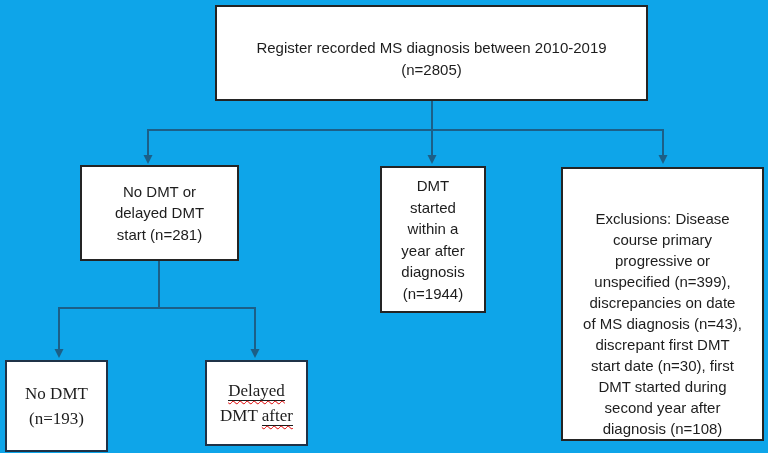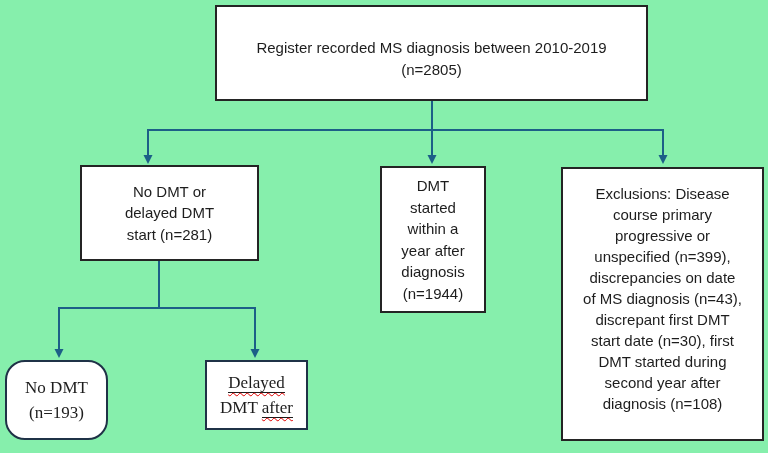--- a/index.html
+++ b/index.html
@@ -8,21 +8,21 @@
     --serif-border: #1f3247;
     --squiggle: #e00000;
     --text: #1d1d1d;
   }
   * { box-sizing: border-box; margin: 0; padding: 0; }
   html, body { background: #ffffff; }
   #stage {
     position: relative;
     width: 768px;
     height: 453px;
-    background: #86efac;
+    background: #0ea5e9;
     overflow: hidden;
     font-family: "Liberation Sans", sans-serif;
     color: var(--text);
   }
   #connectors {
     position: absolute;
     left: 0; top: 0;
     width: 768px; height: 453px;
   }
   .cline { stroke: var(--connector); stroke-width: 2; fill: none; }
@@ -35,31 +35,31 @@
     align-items: center;
     justify-content: center;
     text-align: center;
   }
   .fbox .txt {
     white-space: pre-line;
     font-size: 15px;
     line-height: 21.5px;
   }
   .box-root       { left: 215px; top: 5px;   width: 433px; height: 96px; align-items: flex-start; padding-top: 30px; }
-  .box-left       { left: 80px;  top: 165px; width: 179px; height: 96px; }
+  .box-left       { left: 80px;  top: 165px; width: 159px; height: 96px; }
   .box-middle     { left: 380px; top: 166px; width: 106px; height: 147px; }
-  .box-exclusions { left: 561px; top: 167px; width: 203px; height: 274px; align-items: flex-start; padding-top: 14px; }
+  .box-exclusions { left: 561px; top: 167px; width: 203px; height: 274px; align-items: flex-end; padding-top: 14px; }
   .box-exclusions .txt { line-height: 21px; }
   .serif-box {
     border-color: var(--serif-border);
     font-family: "Liberation Serif", serif;
   }
   .serif-box .txt { font-size: 17px; line-height: 25px; }
-  .box-nodmt   { left: 5px;   top: 360px; width: 103px; height: 80px; border-radius: 20px; }
-  .box-delayed { left: 205px; top: 360px; width: 103px; height: 70px; }
+  .box-nodmt   { left: 5px;   top: 360px; width: 103px; height: 92px; }
+  .box-delayed { left: 205px; top: 360px; width: 103px; height: 86px; }
   .box-delayed .line { font-size: 17px; line-height: 25px; }
   .ul { border-bottom: 1.5px solid #1a1a1a; }
   .sq {
     text-decoration: underline wavy var(--squiggle) 1px;
     text-underline-offset: 4px;
   }
 </style>
 </head>
 <body>
 

